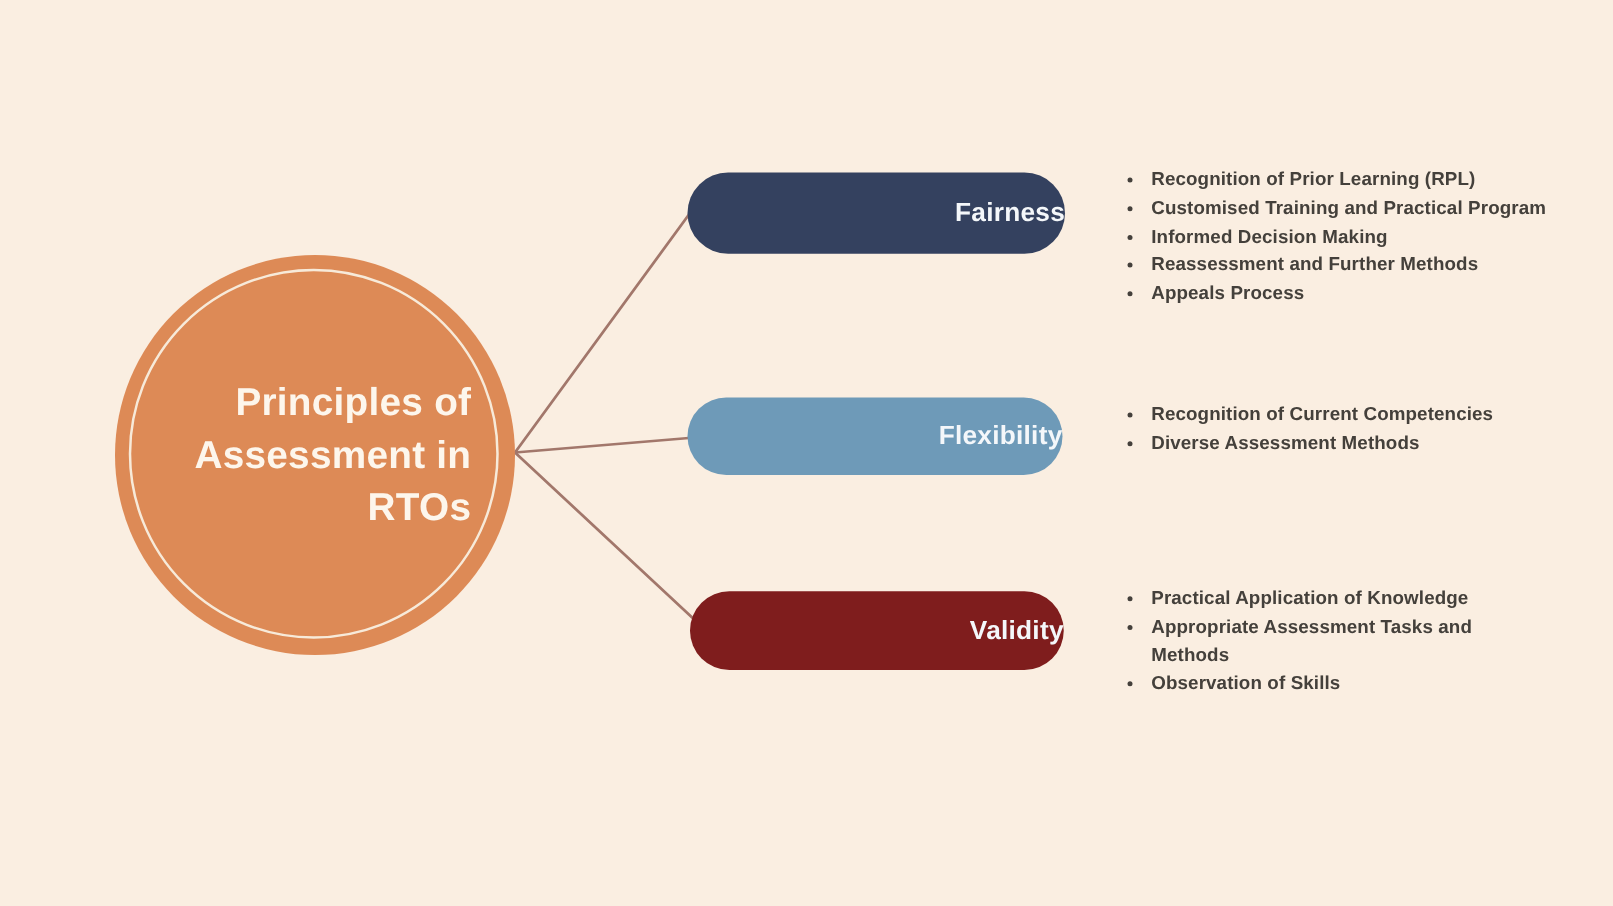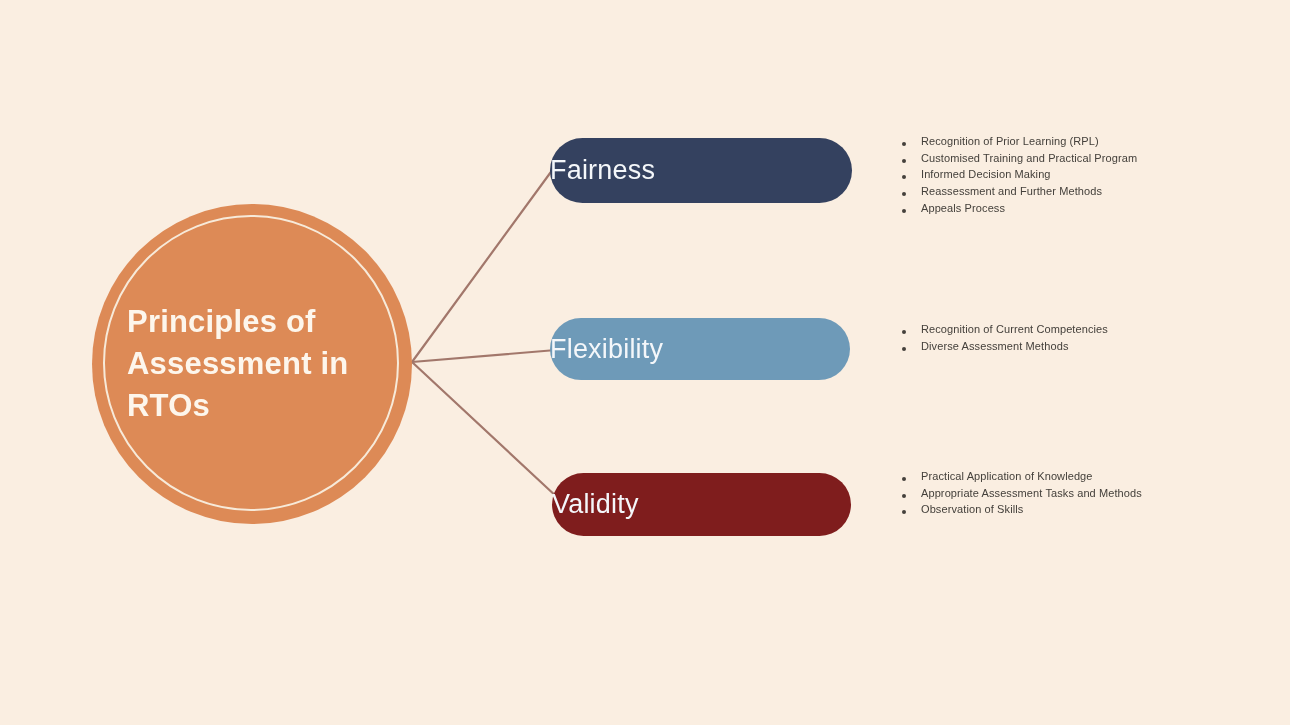--- a/index.html
+++ b/index.html
@@ -54,35 +54,35 @@
     border: 2px solid #f7ead9;
     box-sizing: border-box;
   }
   .center-label {
     position: relative;
     z-index: 2;
     color: #fdf6ec;
     font-size: 31px;
     font-weight: bold;
     line-height: 1.36;
-    text-align: left;
+    text-align: right;
     letter-spacing: 0.2px;
     width: 250px;
   }
 
   
   .pill {
     position: absolute;
     border-radius: 999px;
     display: flex;
     align-items: center;
-    justify-content: flex-start;
+    justify-content: flex-end;
     color: #f4f7fa;
-    font-size: 27px;
-    font-weight: 400;
+    font-size: 21px;
+    font-weight: 700;
     letter-spacing: 0.2px;
   }
   .pill.fairness {
     left: 550px;
     top: 138px;
     width: 302px;
     height: 65px;
     background: #34415f;
   }
   .pill.flexibility {
@@ -104,22 +104,22 @@
   .bullets {
     position: absolute;
     width: 345px;
     list-style: none;
     margin: 0;
     padding: 0;
   }
   .bullets li {
     position: relative;
     color: #44403b;
-    font-size: 11px;
-    font-weight: normal;
+    font-size: 15px;
+    font-weight: bold;
     line-height: 1.52;
     padding-left: 27px;
     margin-bottom: 0px;
     letter-spacing: 0.1px;
   }
   .bullets li::before {
     content: "";
     position: absolute;
     left: 8px;
     top: 9px;

